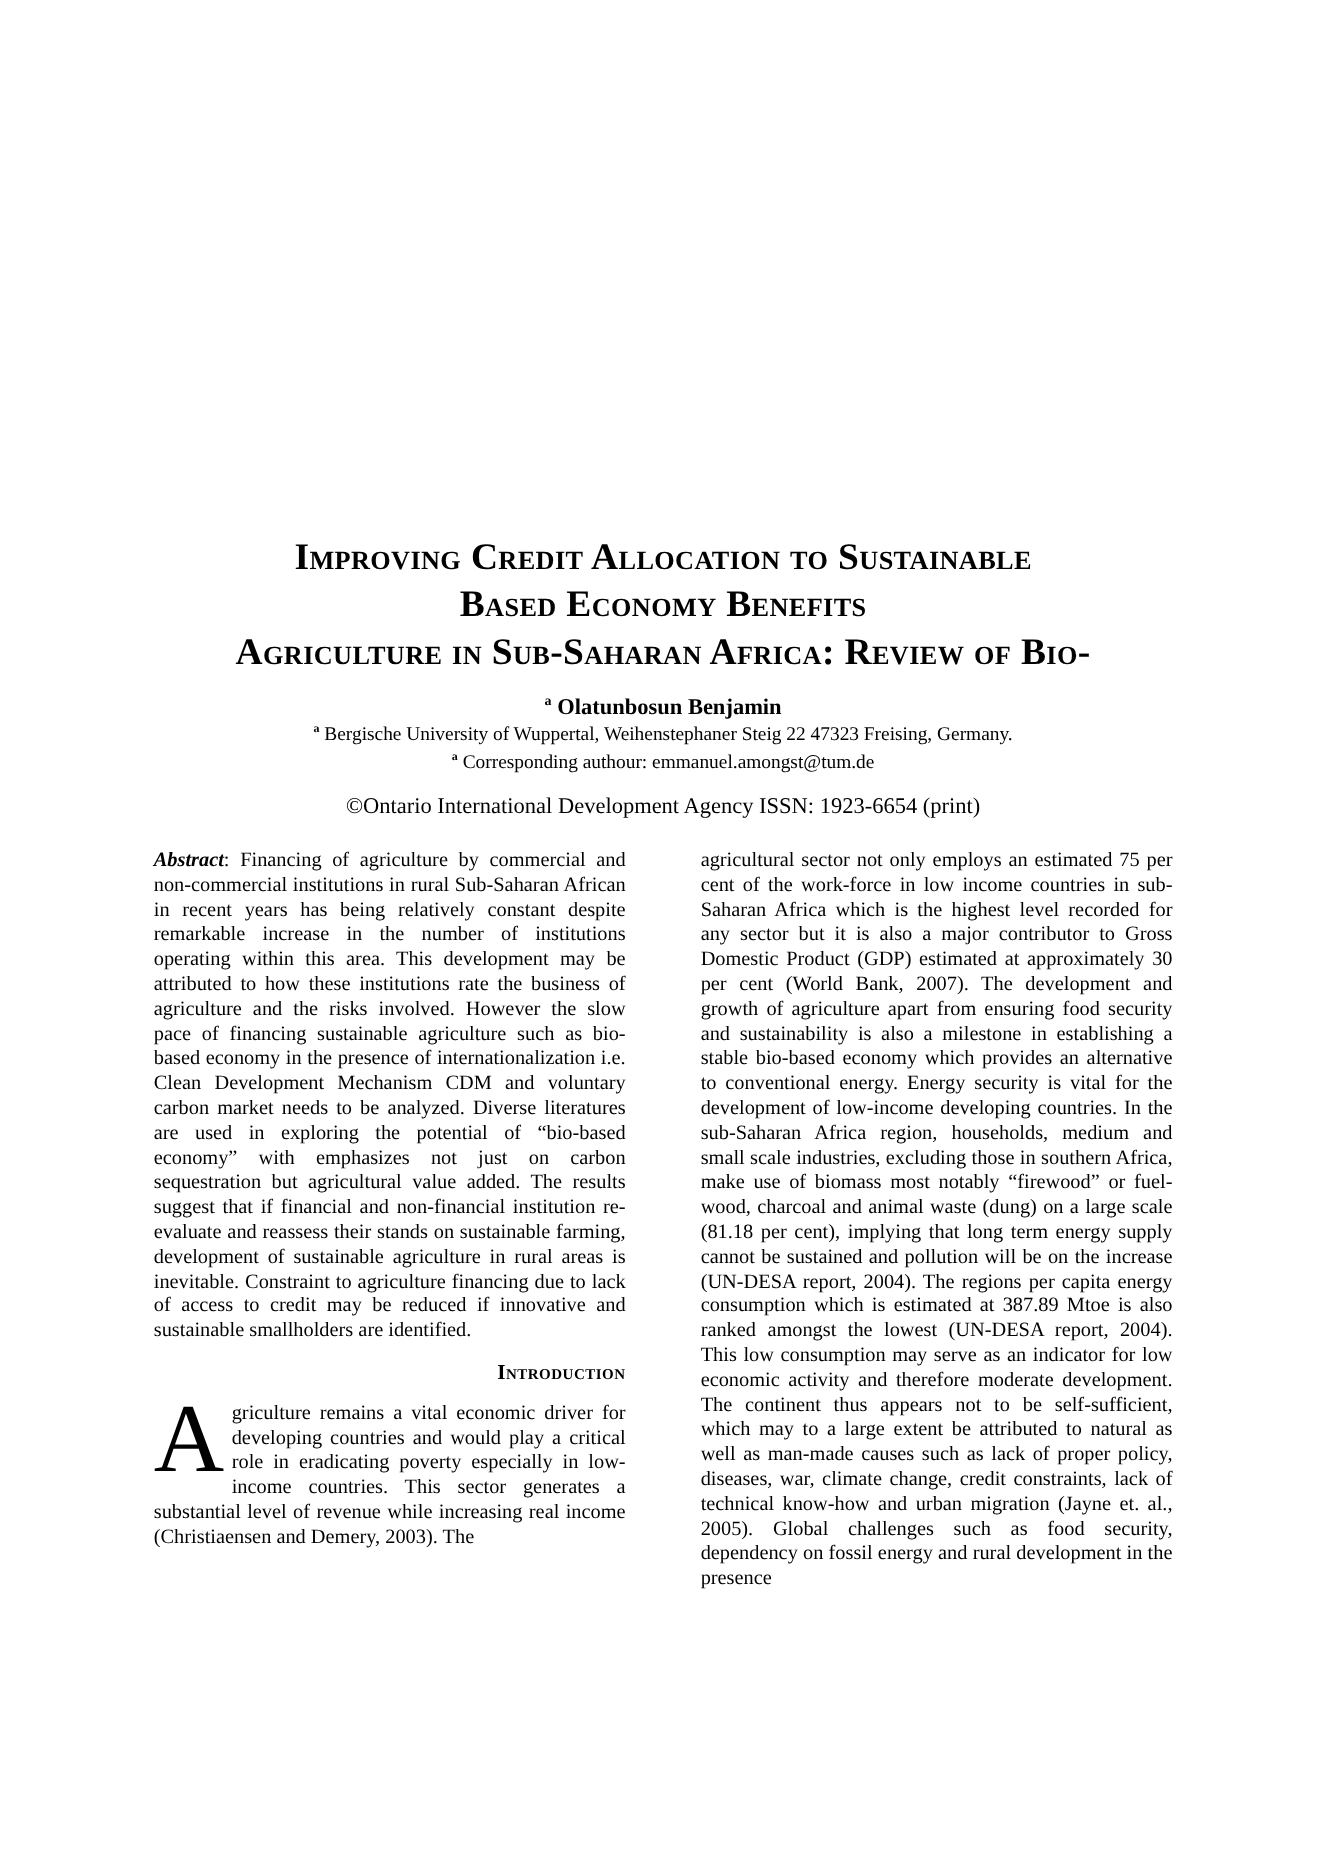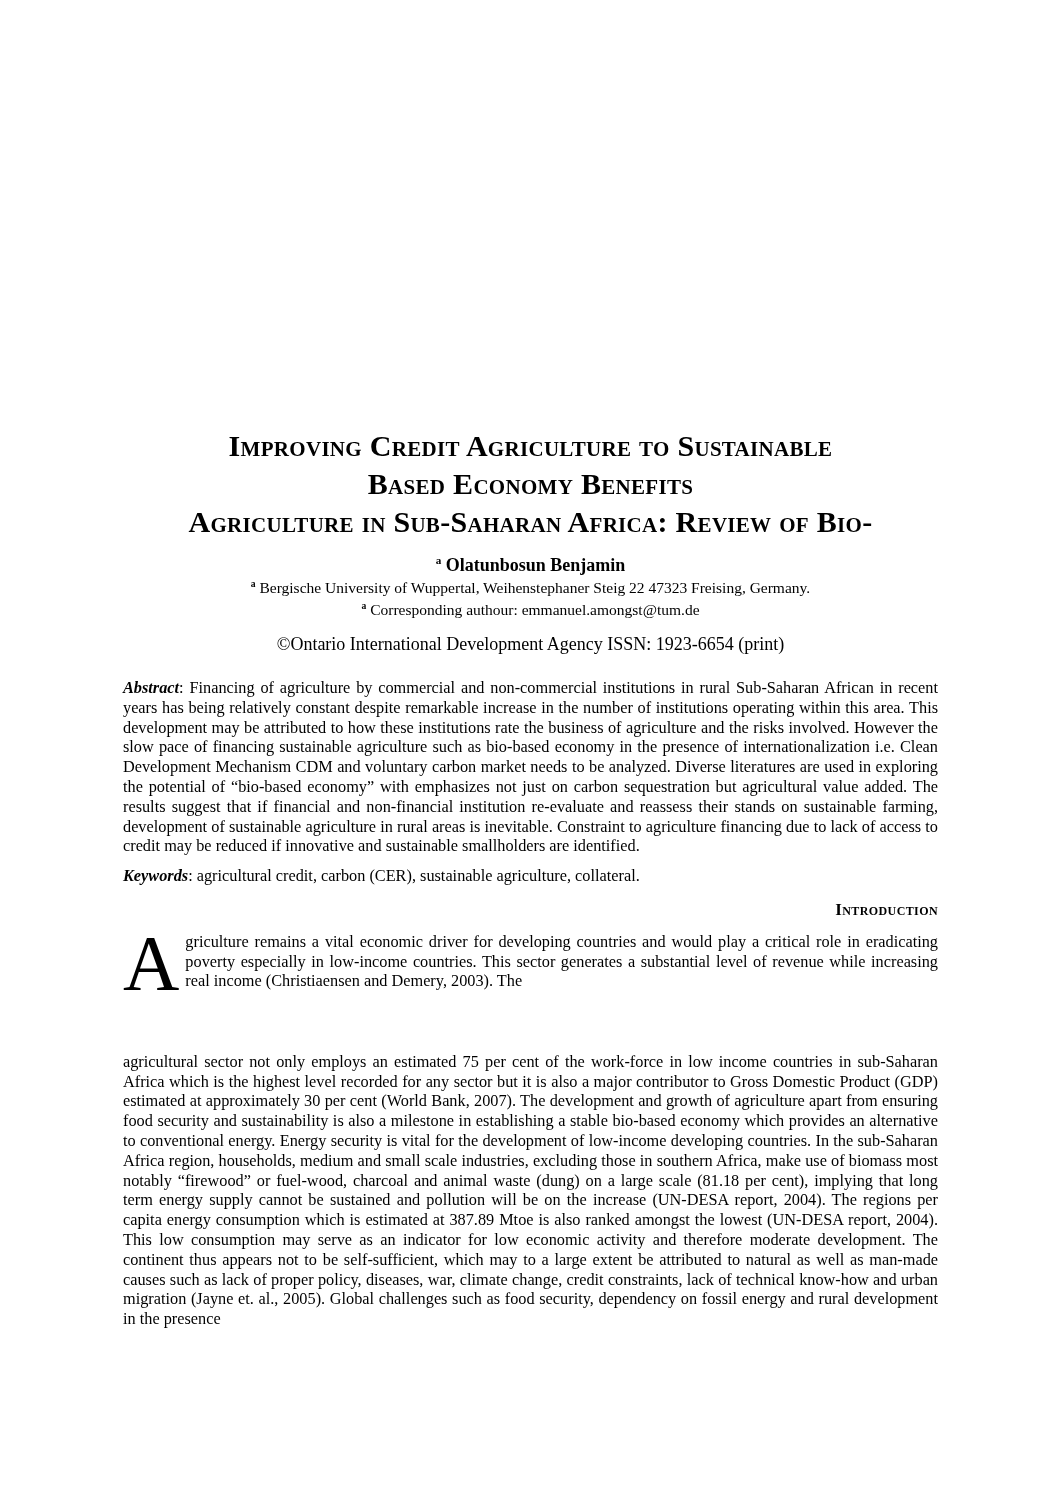--- a/index.html
+++ b/index.html
@@ -51,21 +51,20 @@
     font-size: 18px;
     line-height: 19px;
   }
   .columns {
     margin-top: 24px;
     display: flex;
     gap: 60px;
     text-align: justify;
     font-size: 16.3px;
     line-height: 19.8px;
-    flex-direction: column;
   }
   .col { flex: 1 1 0; min-width: 0; }
   .para { margin: 0; }
   .label-bi {
     font-weight: bold;
     font-style: italic;
   }
   .keywords-para { margin-top: 10px; }
   .section-heading {
     margin: 14px 0 12px 0;
@@ -84,42 +83,41 @@
     margin-top: 2px;
   }
 </style>
 </head>
 <body>
 
 <div class="page">
 
   <header class="paper-header">
     <h1 class="title">
-      <span class="title-line">Improving Credit Agriculture to Sustainable</span>
+      <span class="title-line">Improving Credit Allocation to Sustainable</span>
       <span class="title-line">Based Economy Benefits</span>
       <span class="title-line">Agriculture in Sub-Saharan Africa: Review of Bio-</span>
     </h1>
 
     <div class="author"><sup class="marker">a</sup> <span>Olatunbosun Benjamin</span></div>
 
     <div class="affiliation"><sup class="marker">a</sup> <span>Bergische University of Wuppertal, Weihenstephaner Steig 22 47323 Freising, Germany.</span></div>
 
     <div class="corresponding"><sup class="marker">a</sup> <span>Corresponding authour: emmanuel.amongst@tum.de</span></div>
 
     <div class="publisher">
       <div>©Ontario International Development Agency ISSN: 1923-6654 (print)</div>
     </div>
   </header>
 
   <main class="columns">
 
     <div class="col">
       <p class="para"><span class="label-bi">Abstract</span><span>: Financing of agriculture by commercial and non-commercial institutions in rural Sub-Saharan African in recent years has being relatively constant despite remarkable increase in the number of institutions operating within this area. This development may be attributed to how these institutions rate the business of agriculture and the risks involved. However the slow pace of financing sustainable agriculture such as bio-based economy in the presence of internationalization i.e. Clean Development Mechanism CDM and voluntary carbon market needs to be analyzed. Diverse literatures are used in exploring the potential of “bio-based economy” with emphasizes not just on carbon sequestration but agricultural value added. The results suggest that if financial and non-financial institution re-evaluate and reassess their stands on sustainable farming, development of sustainable agriculture in rural areas is inevitable. Constraint to agriculture financing due to lack of access to credit may be reduced if innovative and sustainable smallholders are identified.</span></p>
 
-      <p class="para keywords-para"><span class="label-bi">Keywords</span><span>: agricultural credit, carbon (CER), sustainable agriculture, collateral.</span></p>
 
       <h2 class="section-heading">Introduction</h2>
 
       <p class="para"><span class="dropcap">A</span><span>griculture remains a vital economic driver for developing countries and would play a critical role in eradicating poverty especially in low-income countries. This sector generates a substantial level of revenue while increasing real income (Christiaensen and Demery, 2003). The</span></p>
     </div>
 
     <div class="col">
       <p class="para">agricultural sector not only employs an estimated 75 per cent of the work-force in low income countries in sub-Saharan Africa which is the highest level recorded for any sector but it is also a major contributor to Gross Domestic Product (GDP) estimated at approximately 30 per cent (World Bank, 2007). The development and growth of agriculture apart from ensuring food security and sustainability is also a milestone in establishing a stable bio-based economy which provides an alternative to conventional energy. Energy security is vital for the development of low-income developing countries. In the sub-Saharan Africa region, households, medium and small scale industries, excluding those in southern Africa, make use of biomass most notably “firewood” or fuel-wood, charcoal and animal waste (dung) on a large scale (81.18 per cent), implying that long term energy supply cannot be sustained and pollution will be on the increase (UN-DESA report, 2004). The regions per capita energy consumption which is estimated at 387.89 Mtoe is also ranked amongst the lowest (UN-DESA report, 2004). This low consumption may serve as an indicator for low economic activity and therefore moderate development. The continent thus appears not to be self-sufficient, which may to a large extent be attributed to natural as well as man-made causes such as lack of proper policy, diseases, war, climate change, credit constraints, lack of technical know-how and urban migration (Jayne et. al., 2005). Global challenges such as food security, dependency on fossil energy and rural development in the presence</p>
     </div>
 

